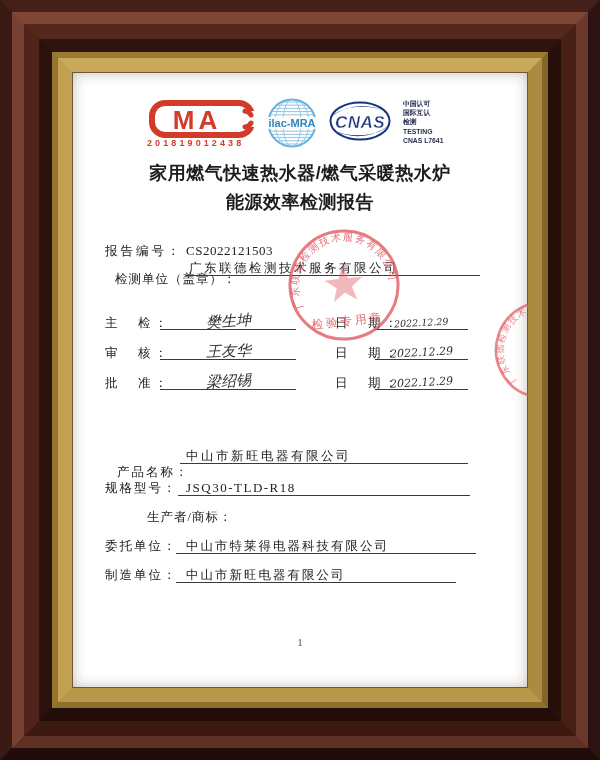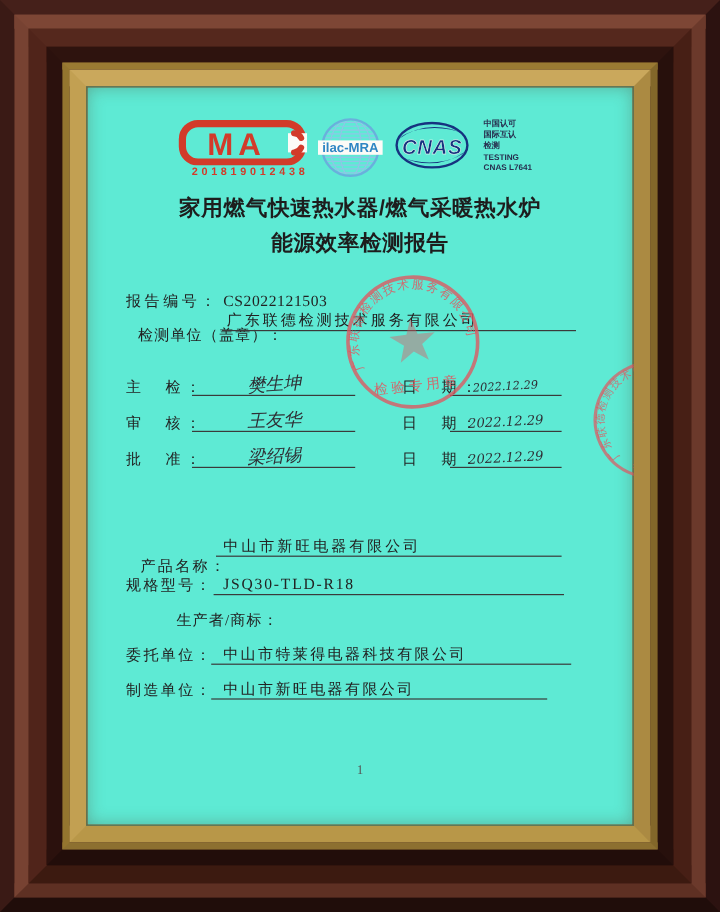--- a/index.html
+++ b/index.html
@@ -6,26 +6,26 @@
   body{width:600px;height:760px;overflow:hidden;background:#2a110e;font-family:"Liberation Serif",serif;}
   
   .f{box-sizing:border-box;width:100%;height:100%;}
   #f1{border:12px solid;border-color:#45201a #2c1210 #200d0a #3a1a15;}
   #f2a{border:12px solid;border-color:#7d4635 #6b392b #5e3023 #774232;}
   #f2b{border:15px solid;border-color:#55281d #471f15 #3c1a10 #50241a;}
   #f3{border:13px solid;border-color:#2e130e #27100c #220d0a #2b110d;}
   #g1{border:6px solid;border-color:#9a7a33 #83672a #8d7030 #94752f;}
   #g2{border:14px solid;border-color:#caa85c #ab8a42 #b89748 #c2a052;}
   
-  #paper{position:relative;width:456px;height:616px;background:#5eead4;overflow:hidden;
+  #paper{position:relative;width:456px;height:616px;background:#ffffff;overflow:hidden;
          box-shadow:inset 0 0 0 1px #6d5b33, inset 0 0 14px rgba(80,60,40,.38);}
   .abs{position:absolute;}
   
   .cma-digits{font-family:"Liberation Sans",sans-serif;font-weight:bold;font-size:9px;
-              letter-spacing:3.1px;color:#d23b2a;text-align:right;width:110px;white-space:nowrap;}
+              letter-spacing:3.1px;color:#d23b2a;text-align:left;width:110px;white-space:nowrap;}
   .accred{font-family:"Liberation Sans",sans-serif;font-weight:bold;color:#272e4e;
           font-size:6.8px;line-height:9.2px;white-space:nowrap;}
   
   .title{width:456px;text-align:center;font-family:"Liberation Sans",sans-serif;
          font-weight:bold;font-size:18px;color:#1d1d1d;letter-spacing:.5px;}
   
   .lbl{font-size:12.5px;color:#222;white-space:nowrap;}
   .ls3{letter-spacing:3px;} .ls2{letter-spacing:2px;} .ls1{letter-spacing:1px;}
   .val{font-size:12.5px;color:#222;}
   .uline{border-bottom:1px solid #3a3a3a;height:17px;line-height:17px;white-space:nowrap;overflow:hidden;}

